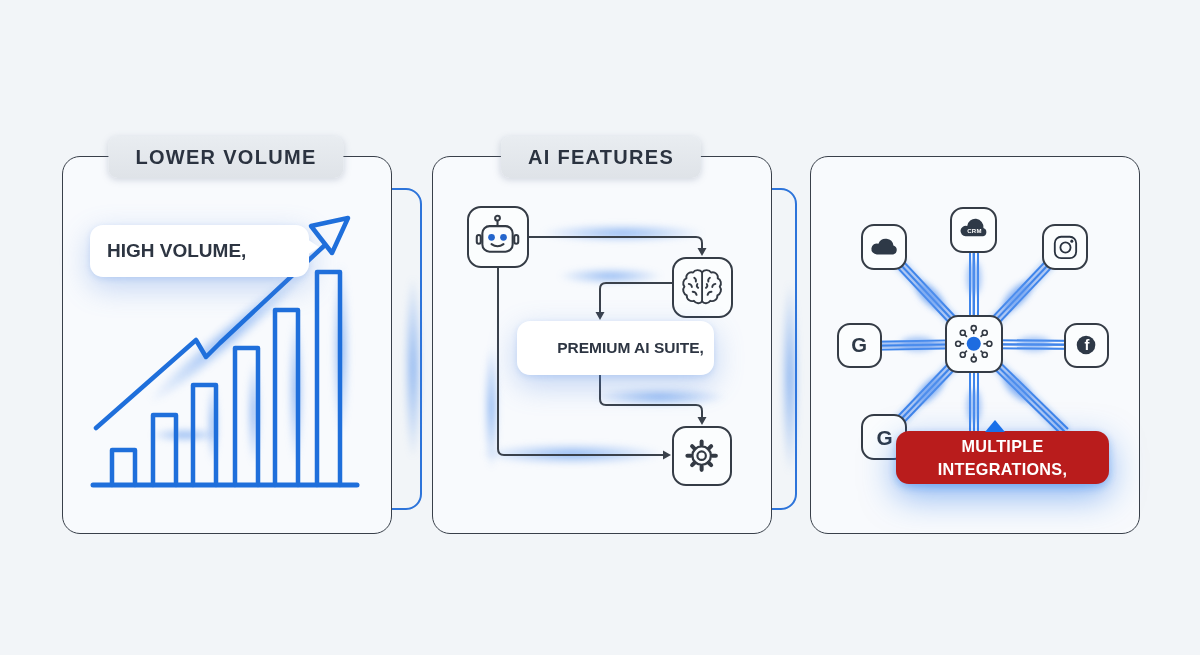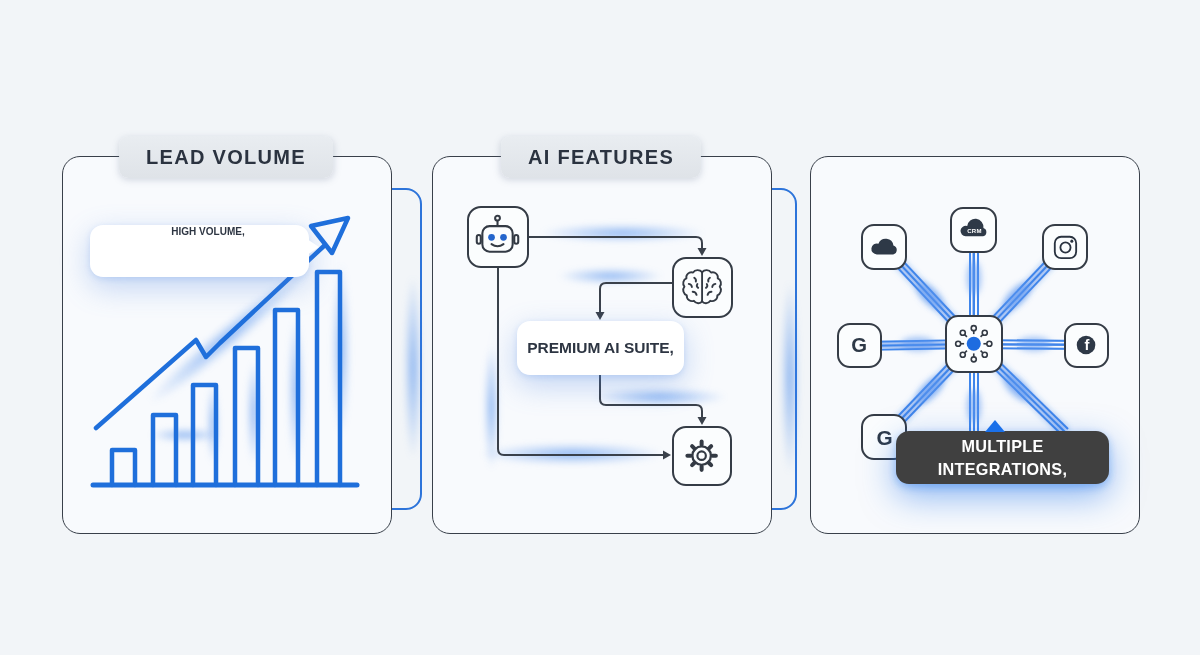--- a/index.html
+++ b/index.html
@@ -10,29 +10,29 @@
   .echo{position:absolute;border:2px solid #2d74da;border-radius:16px;background:transparent;}
   .pill{position:absolute;top:136px;height:42px;transform:translateX(-50%);
         display:inline-flex;align-items:center;padding:0 27px;border-radius:9px;
         background:linear-gradient(#e9edf1,#dfe3e8);color:#2b3340;font-size:20px;
         font-weight:800;letter-spacing:1.3px;white-space:nowrap;
         box-shadow:0 2px 7px rgba(110,125,150,.28);}
   
   .callout{position:absolute;background:#ffffff;border-radius:13px;color:#2d3542;
            font-weight:800;box-shadow:0 10px 30px rgba(80,135,225,.33),0 2px 6px rgba(80,135,225,.18);}
   .callout .l{display:block;}
-  .co1{left:90px;top:225px;width:202px;height:52px;display:flex;flex-direction:row;
-       justify-content:center;padding-left:17px;font-size:10px;line-height:1.42;}
+  .co1{left:90px;top:225px;width:202px;height:52px;display:flex;flex-direction:column;
+       justify-content:center;padding-left:17px;font-size:19px;line-height:1.42;}
   .co1::after{content:"";position:absolute;right:-10px;top:14px;width:0;height:0;
        border-top:8px solid transparent;border-bottom:8px solid transparent;border-left:12px solid #fff;}
   .co2{left:517px;top:321px;width:167px;height:54px;display:flex;flex-direction:column;
-       justify-content:center;text-align:center;font-size:15.5px;line-height:1.45;}
+       justify-content:center;text-align:center;font-size:15.5px;line-height:1.45;padding-left:30px;}
   .co2 .l2{color:#1b6fd6;}
   .co3{left:896px;top:431px;width:213px;height:53px;display:flex;flex-direction:column;
-       justify-content:center;text-align:center;background:#404040;color:#fff;
+       justify-content:center;text-align:center;background:#b91c1c;color:#fff;
        font-size:16.2px;line-height:1.42;letter-spacing:.3px;
        box-shadow:0 12px 34px rgba(26,112,233,.5),0 3px 8px rgba(26,112,233,.35);}
   .co3::before{content:"";position:absolute;left:42%;top:-11px;width:0;height:0;
        border-left:10px solid transparent;border-right:10px solid transparent;border-bottom:12px solid #1a70e9;}
   
   .ibox{position:absolute;background:#fbfdfe;border:2px solid #353c46;border-radius:13px;
         display:flex;align-items:center;justify-content:center;box-sizing:border-box;}
   .ibox svg{width:88%;height:88%;display:block;}
   
   .glow{position:absolute;pointer-events:none;filter:blur(3px);
@@ -62,21 +62,21 @@
     <div class="glow" style="left:150px;top:428px;width:70px;height:14px;"></div>
     <div class="glow" style="left:540px;top:224px;width:165px;height:18px;"></div>
     <div class="glow" style="left:558px;top:268px;width:105px;height:16px;"></div>
     <div class="glow" style="left:592px;top:388px;width:135px;height:18px;"></div>
     <div class="glow" style="left:480px;top:443px;width:185px;height:22px;"></div>
     <div class="glow" style="left:484px;top:345px;width:15px;height:125px;"></div>
     <div class="glow" style="left:404px;top:275px;width:18px;height:185px;"></div>
     <div class="glow" style="left:781px;top:280px;width:18px;height:195px;"></div>
   </div>
 
-  <div class="pill" style="left:226px;">LEAD VOLUME</div>
+  <div class="pill" style="left:226px;">LOWER VOLUME</div>
   <div class="pill" style="left:601px;">AI FEATURES</div>
 
   <svg style="left:85px;top:200px;" width="292" height="300" viewBox="0 0 292 300">
     <g stroke="#1f6fdb" stroke-width="4.5" fill="none" stroke-linejoin="round" stroke-linecap="round">
       <line x1="8" y1="285" x2="272" y2="285" stroke-width="5"></line>
       <g>
           <path d="M27 285 V250 H50 V285"></path>
           <path d="M68 285 V215 H91 V285"></path>
           <path d="M108 285 V185 H131 V285"></path>
           <path d="M150 285 V148 H173 V285"></path>

